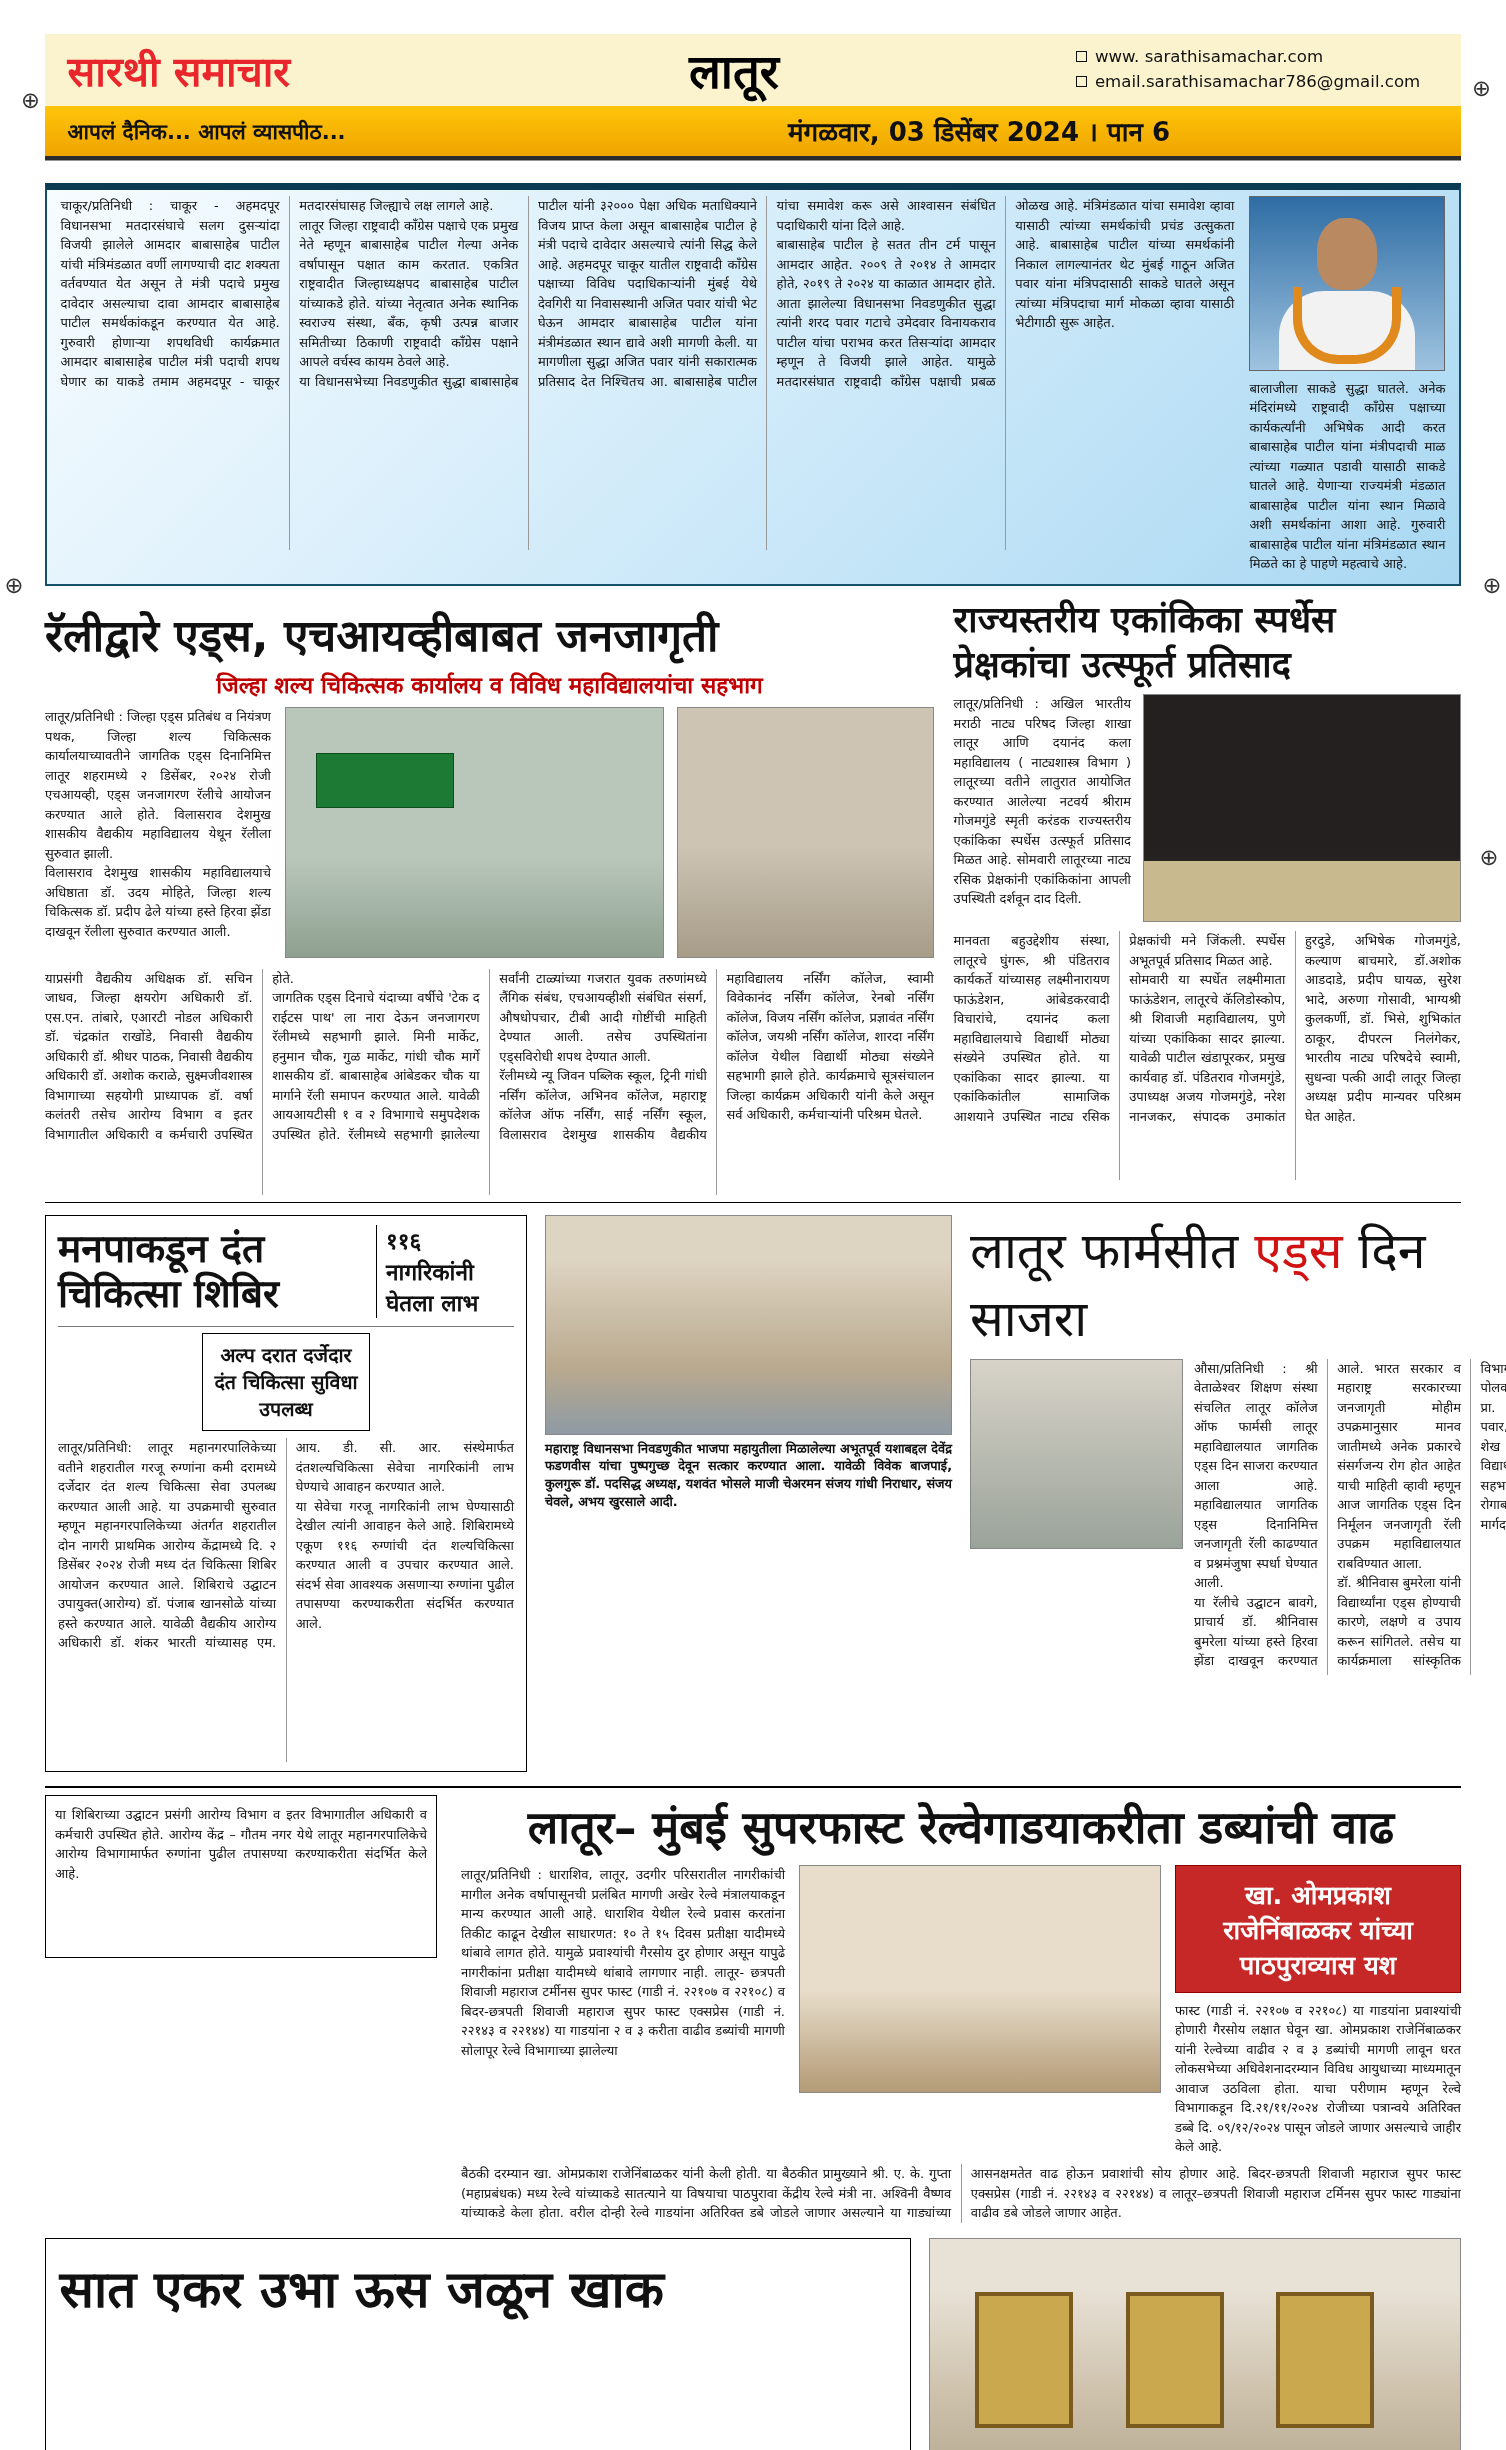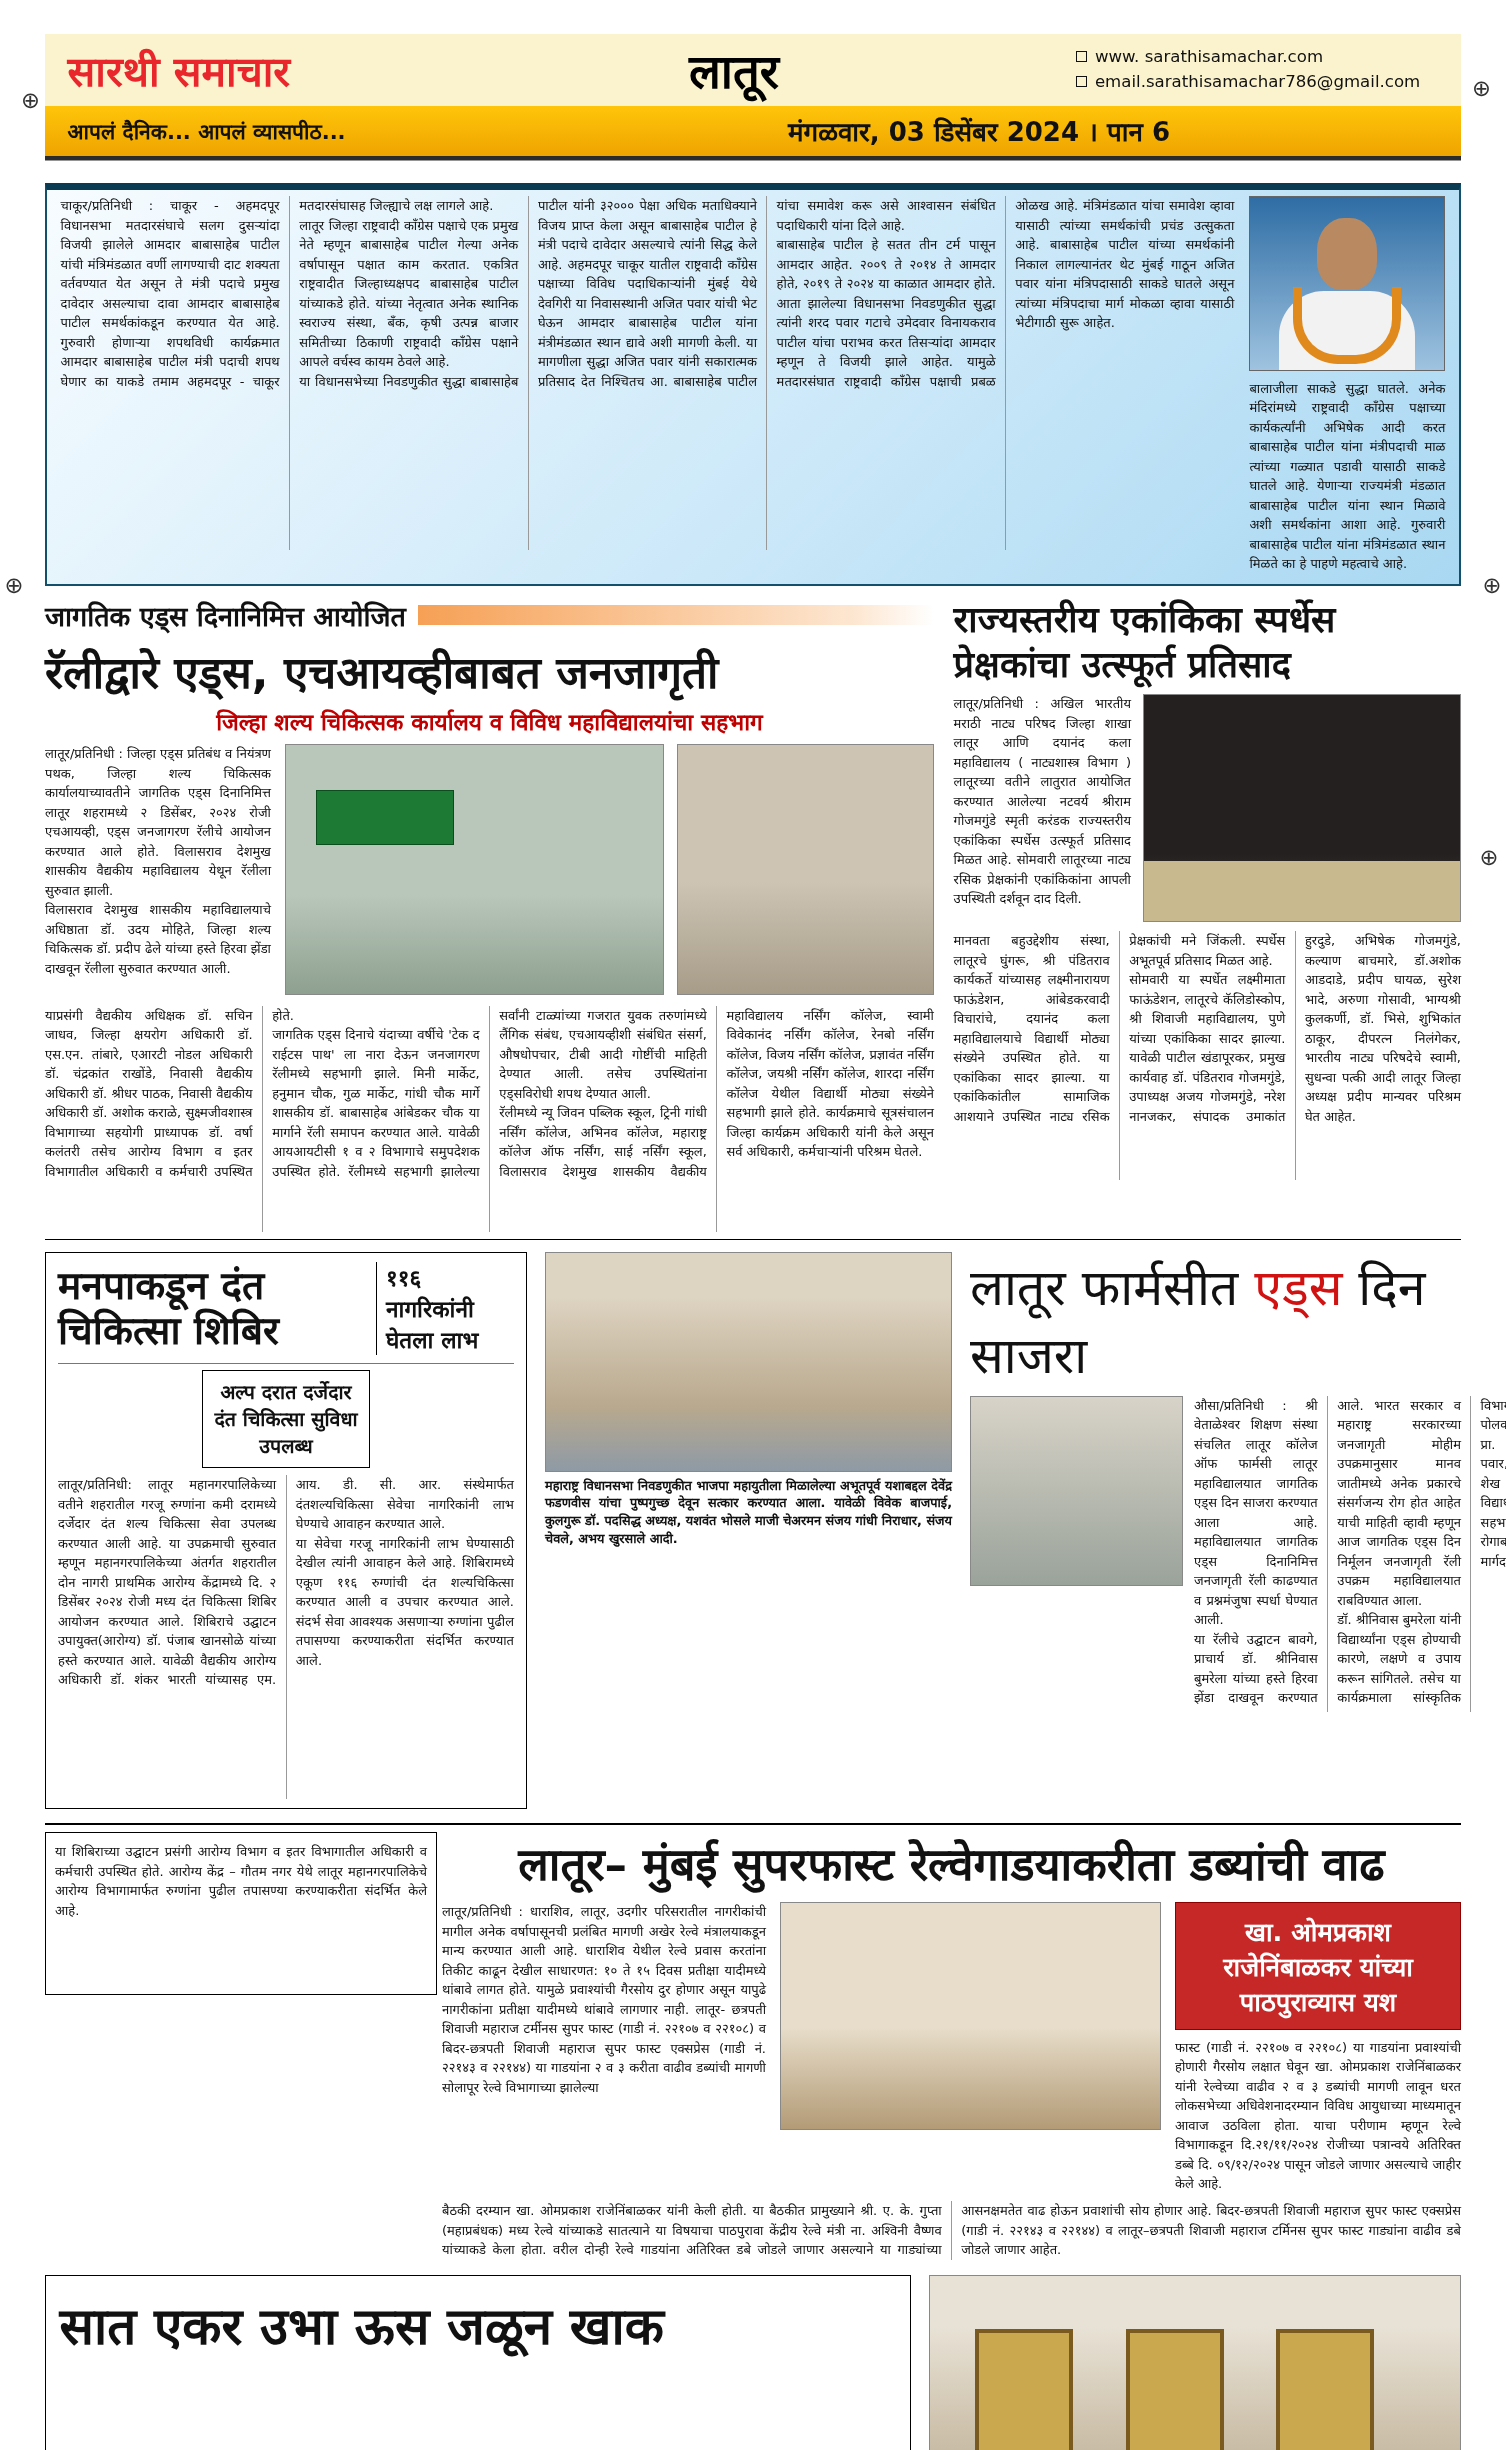--- a/index.html
+++ b/index.html
@@ -63,21 +63,21 @@
   .dental-side{border-left:1.5px solid #000;padding-left:9px;font-size:22.6px;font-weight:800;flex:0 0 128px;}
   .dental-body{columns:2;height:324px;margin-top:7.5px;}
   .highlight-box{border:1.5px solid #000;padding:7.5px;margin:6px auto;width:151px;text-align:center;font-size:19.6px;font-weight:800;}
   .center-photo{height:218px;background:linear-gradient(#ded4c2 20%,#b9a98e 70%,#8e9aa5);}
   .pharm-headline{font-size:50px;font-weight:400;}
   .pharm-headline .red{color:#D01212;}
   .pharm-flex{display:flex;gap:11px;margin-top:7.5px;}
   .pharm-photo{flex:0 0 211px;height:188px;background:linear-gradient(#d8d3c8,#9aa39a);}
   .pharm-body{flex:1;columns:2;height:316px;}
   
-  .band4{display:grid;grid-template-columns:392px 1fr;gap:5px;margin:13.6px 45px 0 45px;border-top:2.3px solid #000;padding-top:7.5px;}
+  .band4{display:grid;grid-template-columns:392px 1fr;gap:24px;margin:13.6px 45px 0 45px;border-top:2.3px solid #000;padding-top:7.5px;}
   .cont-box{border:1.5px solid #000;padding:9px;height:143px;}
   .rail-headline{font-size:45px;font-weight:900;text-align:center;}
   .rail-flex{display:flex;gap:13.6px;margin-top:9px;}
   .rail-body1{flex:0 0 324px;}
   .meeting-photo{flex:1;height:226px;background:linear-gradient(#e7ddca 55%,#b39b76);}
   .rail-right{flex:0 0 286px;}
   .redbox{background:#C62828;color:#fff;font-size:25.6px;font-weight:900;text-align:center;padding:10.5px 7.5px;border:1.5px solid #8e0000;}
   
   .band5{display:grid;grid-template-columns:866px 1fr;gap:18px;margin:15px 45px 30px 45px;}
   .cane-box{border:1.5px solid #000;padding:9px 13.6px;}
@@ -122,24 +122,20 @@
           <div class="shirt"></div>
           <div class="garland"></div>
         </div>
         <div class="body-text" style="margin-top:7.5px;">बालाजीला साकडे सुद्धा घातले. अनेक मंदिरांमध्ये राष्ट्रवादी काँग्रेस पक्षाच्या कार्यकर्त्यांनी अभिषेक आदी करत बाबासाहेब पाटील यांना मंत्रीपदाची माळ त्यांच्या गळ्यात पडावी यासाठी साकडे घातले आहे. येणाऱ्या राज्यमंत्री मंडळात बाबासाहेब पाटील यांना स्थान मिळावे अशी समर्थकांना आशा आहे. गुरुवारी बाबासाहेब पाटील यांना मंत्रिमंडळात स्थान मिळते का हे पाहणे महत्वाचे आहे.</div>
       </div>
     </div>
   </div>
 
   <div class="sec2">
     <div>
-      <div class="kicker-row">
-        <div class="kicker">जागतिक एड्स दिनानिमित्त आयोजित</div>
-        <div class="kicker-bar"></div>
-      </div>
       <div class="aids-headline">रॅलीद्वारे एड्स, एचआयव्हीबाबत जनजागृती</div>
       <div class="aids-sub">जिल्हा शल्य चिकित्सक कार्यालय व विविध महाविद्यालयांचा सहभाग</div>
       <div class="aids-top">
         <div class="t1 body-text">लातूर/प्रतिनिधी : जिल्हा एड्स प्रतिबंध व नियंत्रण पथक, जिल्हा शल्य चिकित्सक कार्यालयाच्यावतीने जागतिक एड्स दिनानिमित्त लातूर शहरामध्ये २ डिसेंबर, २०२४ रोजी एचआयव्ही, एड्स जनजागरण रॅलीचे आयोजन करण्यात आले होते. विलासराव देशमुख शासकीय वैद्यकीय महाविद्यालय येथून रॅलीला सुरुवात झाली.
 विलासराव देशमुख शासकीय महाविद्यालयाचे अधिष्ठाता डॉ. उदय मोहिते, जिल्हा शल्य चिकित्सक डॉ. प्रदीप ढेले यांच्या हस्ते हिरवा झेंडा दाखवून रॅलीला सुरुवात करण्यात आली.</div>
         <div class="rally-photo photo">
           <div class="banner"></div>
         </div>
         <div class="group-photo photo"></div>
       </div>

